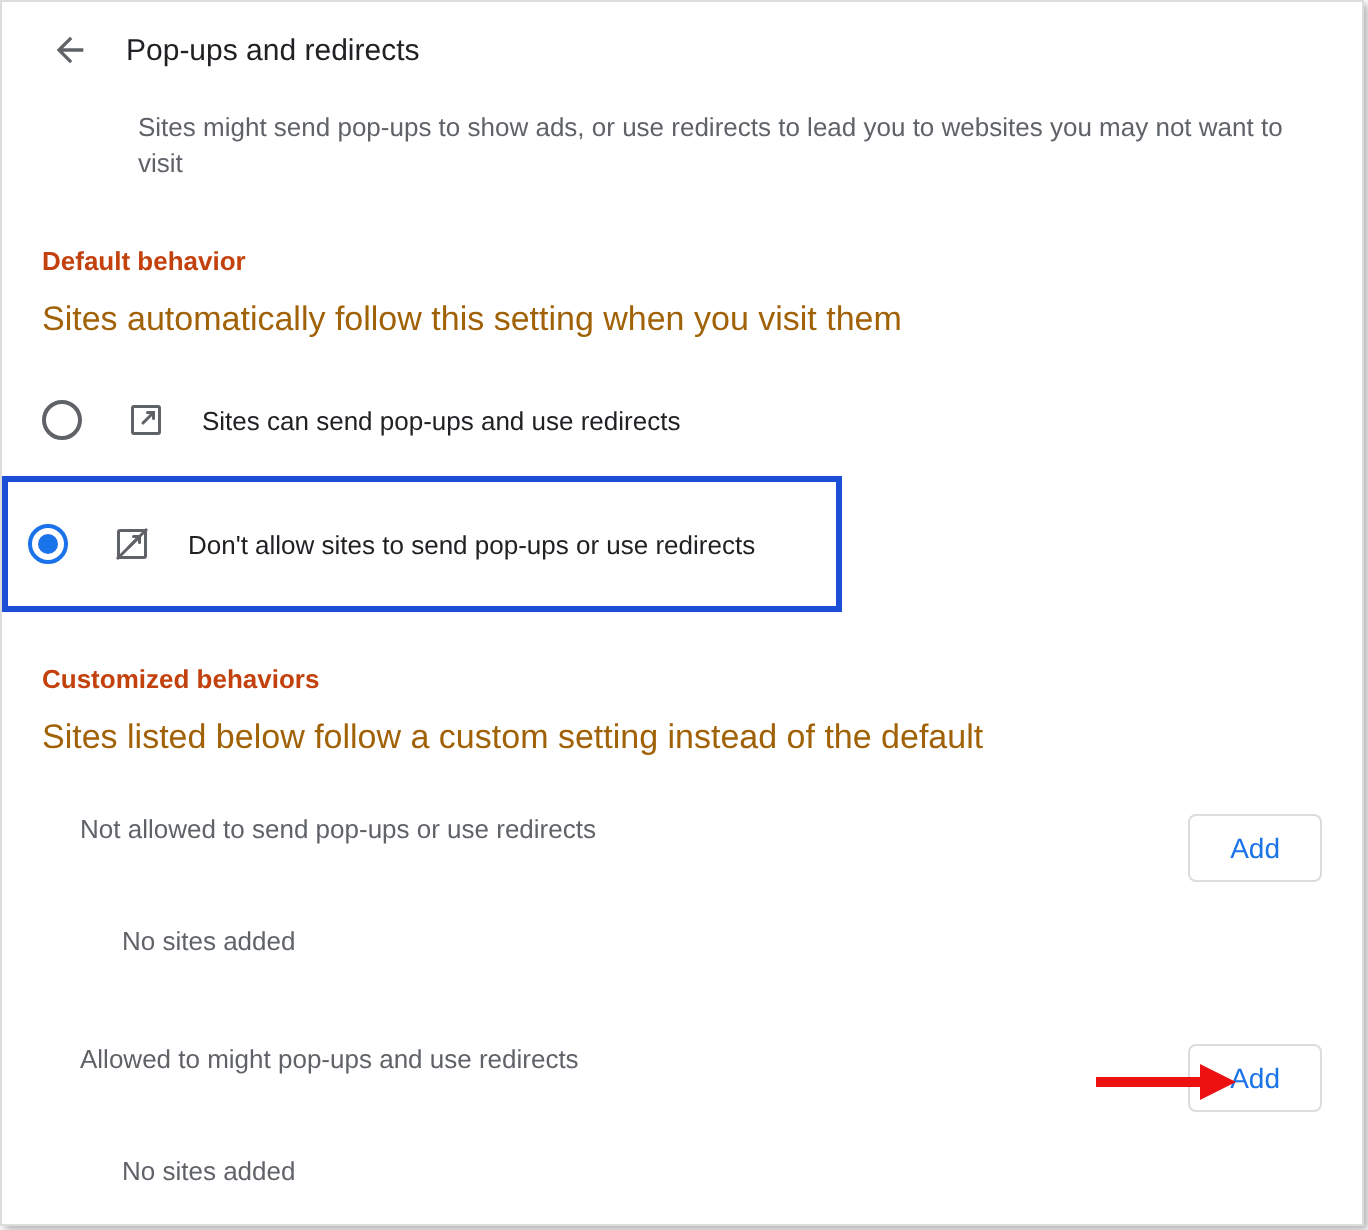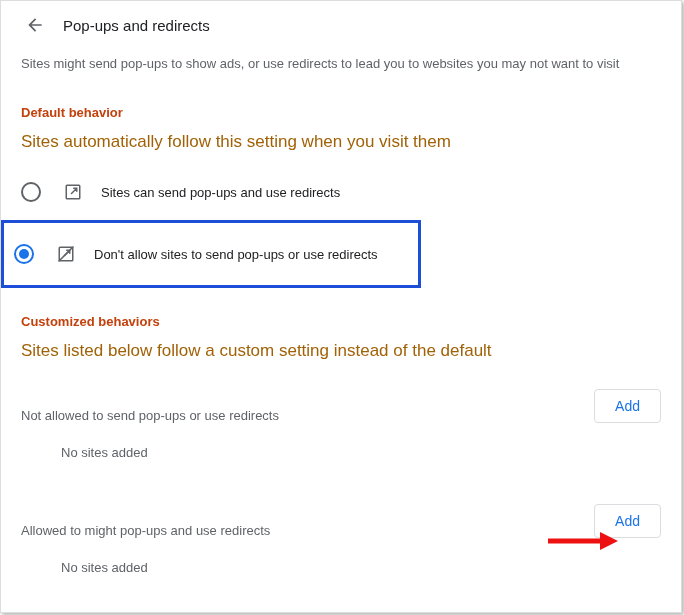--- a/index.html
+++ b/index.html
@@ -76,20 +76,21 @@
       color: #5f6368;
     }
     .content {
       padding: 10px 20px 0 20px;
     }
     .description-text {
       font-size: 13px;
       color: #5f6368;
       margin-bottom: 32px;
       line-height: 1.4;
+      margin-left: 48px;
     }
     .section-title {
       font-size: 13px;
       color: #c2410c;
       font-weight: 600;
       margin-bottom: 12px;
     }
     .section-subtitle {
       font-size: 17px;
       color: #a16207;
@@ -154,23 +155,24 @@
       width: 420px;
     }
     .highlight-box .radio-option {
       padding: 21px 10px;
     }
     .list-section {
       margin-top: 28px;
     }
     .list-header-row {
       display: flex;
-      align-items: flex-end;
+      align-items: flex-start;
       justify-content: space-between;
       margin-bottom: 22px;
+      margin-left: 19px;
     }
     .list-header-label {
       font-size: 13px;
       color: #5f6368;
     }
     .add-button {
       border: 1px solid #dadce0;
       border-radius: 4px;
       background: #fff;
       color: #1a73e8;

